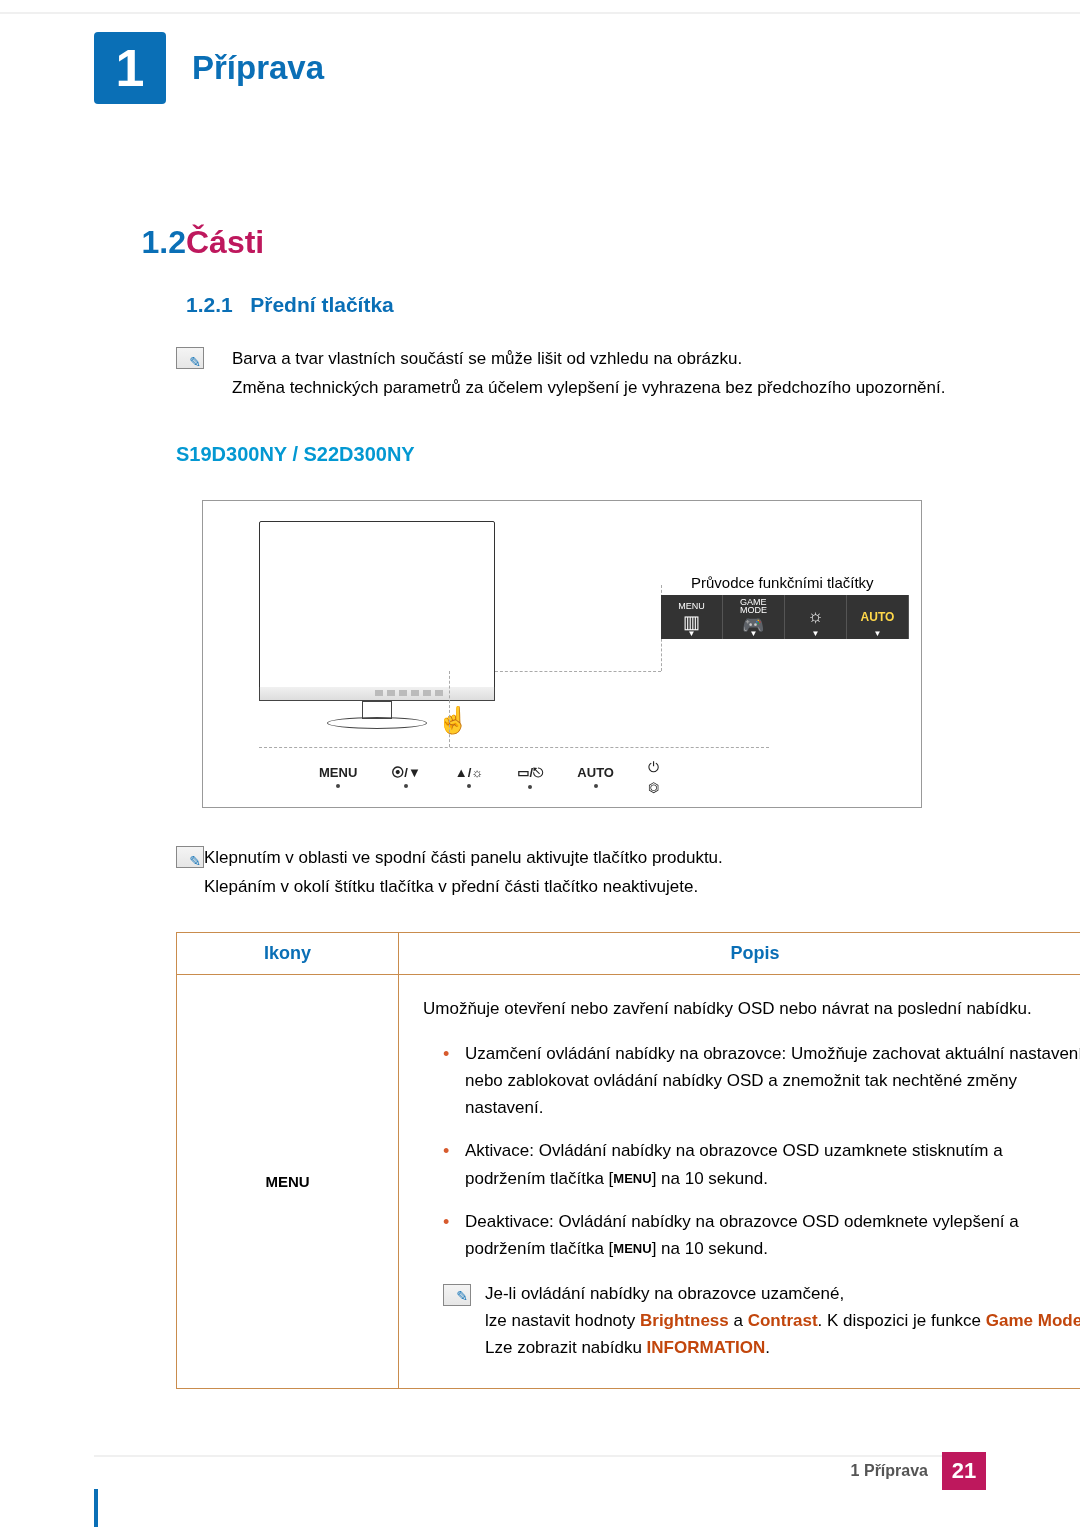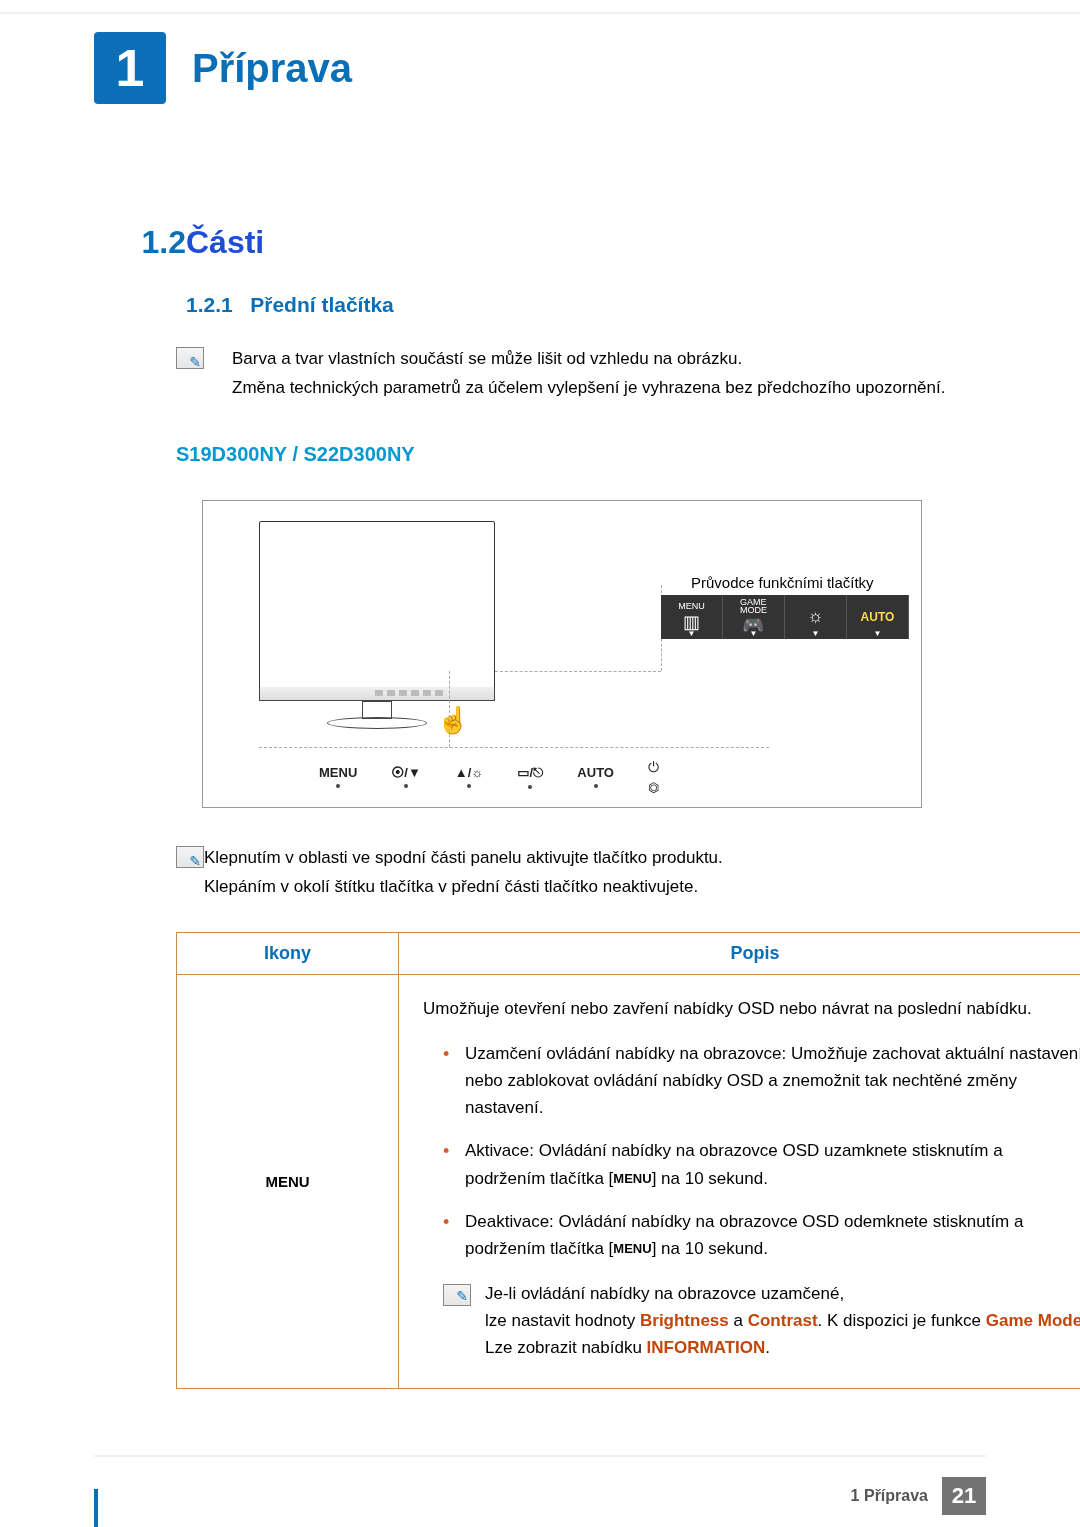--- a/index.html
+++ b/index.html
@@ -29,21 +29,21 @@
     background: #0a6fb6;
     color: #fff;
     font-size: 52px;
     font-weight: bold;
     display: flex;
     align-items: center;
     justify-content: center;
     border-radius: 4px;
   }
   .chapter-title {
-    font-size: 40px;
+    font-size: 33px;
     font-weight: bold;
     color: #0a6fb6;
     margin-left: 26px;
   }
   .content {
     padding-left: 94px;
     padding-right: 94px;
   }
   .section-row {
     display: flex;
@@ -53,21 +53,21 @@
   }
   .section-num {
     font-size: 32px;
     font-weight: bold;
     color: #0a6fb6;
     width: 92px;
   }
   .section-title {
     font-size: 32px;
     font-weight: bold;
-    color: #1d4ed8;
+    color: #be185d;
   }
   .subsection {
     margin-top: 32px;
     margin-left: 92px;
     font-size: 21px;
     font-weight: bold;
     color: #0a6fb6;
   }
   .note-row {
     display: flex;
@@ -276,29 +276,29 @@
   }
   .subnote {
     display: flex;
     gap: 14px;
     margin-left: 20px;
   }
   .subnote .note-icon { margin-top:4px; }
   .orange-strong { color: #c2460c; font-weight: bold; }
   .footer {
     position: absolute;
-    bottom: 12px;
+    bottom: 37px;
     right: 94px;
     display: flex;
     align-items: center;
     gap: 14px;
   }
   .footer-text { font-size: 16px; font-weight: bold; color: #555;}
   .footer-badge {
-    width: 44px; height: 38px; background:#737373; color:#fff;
+    width: 44px; height: 38px; background:#be185d; color:#fff;
     display:flex; align-items:center; justify-content:center;
     font-size:22px; font-weight:bold;
   }
   .left-accent {
     position: absolute;
     left: 94px;
     bottom: 0;
     width: 4px;
     height: 38px;
     background: #0a6fb6;
@@ -433,21 +433,21 @@
     <div class="table-row">
       <div class="td-icons">MENU</div>
       <div class="td-desc">
         <p>Umožňuje otevření nebo zavření nabídky OSD nebo návrat na poslední nabídku.</p>
         <ul class="bullet-list">
           <li>Uzamčení ovládání nabídky na obrazovce: Umožňuje zachovat aktuální nastavení nebo zablokovat ovládání nabídky OSD a znemožnit tak nechtěné změny nastavení.</li>
           <li>
             <span>Aktivace: Ovládání nabídky na obrazovce OSD uzamknete stisknutím a podržením tlačítka [</span><span class="menu-inline">MENU</span><span>] na 10 sekund.</span>
           </li>
           <li>
-            <span>Deaktivace: Ovládání nabídky na obrazovce OSD odemknete stisknutím a podržením tlačítka [</span><span class="menu-inline">MENU</span><span>] na 10 sekund.</span>
+            <span>Deaktivace: Ovládání nabídky na obrazovce OSD odemknete vylepšení a podržením tlačítka [</span><span class="menu-inline">MENU</span><span>] na 10 sekund.</span>
           </li>
         </ul>
         <div class="subnote">
           <div class="note-icon"></div>
           <div>
             <div>Je-li ovládání nabídky na obrazovce uzamčené,</div>
             <div>
               <span>lze nastavit hodnoty </span><span class="orange-strong">Brightness</span><span> a </span><span class="orange-strong">Contrast</span><span>. K dispozici je funkce </span><span class="orange-strong">Game Mode</span><span>. Lze zobrazit nabídku </span><span class="orange-strong">INFORMATION</span><span>.</span>
             </div>
           </div>

